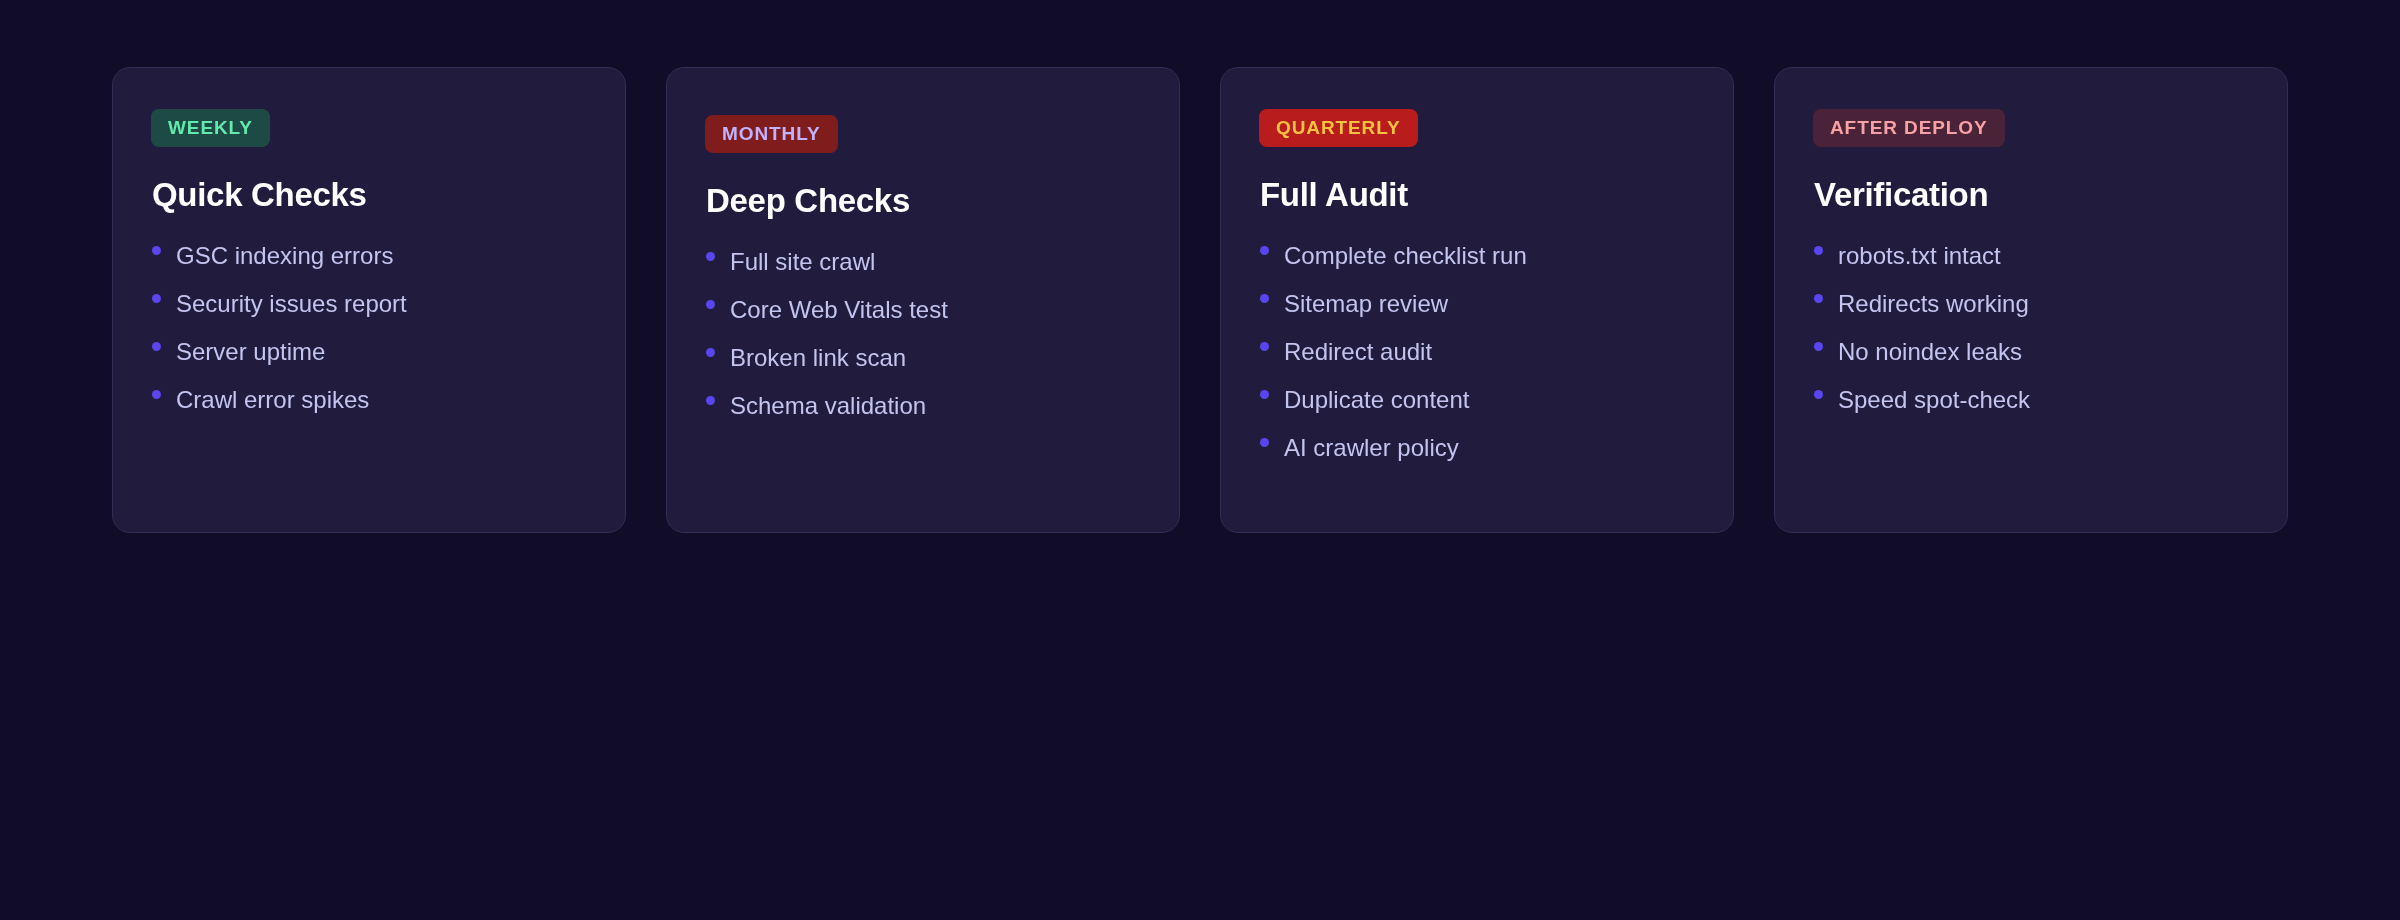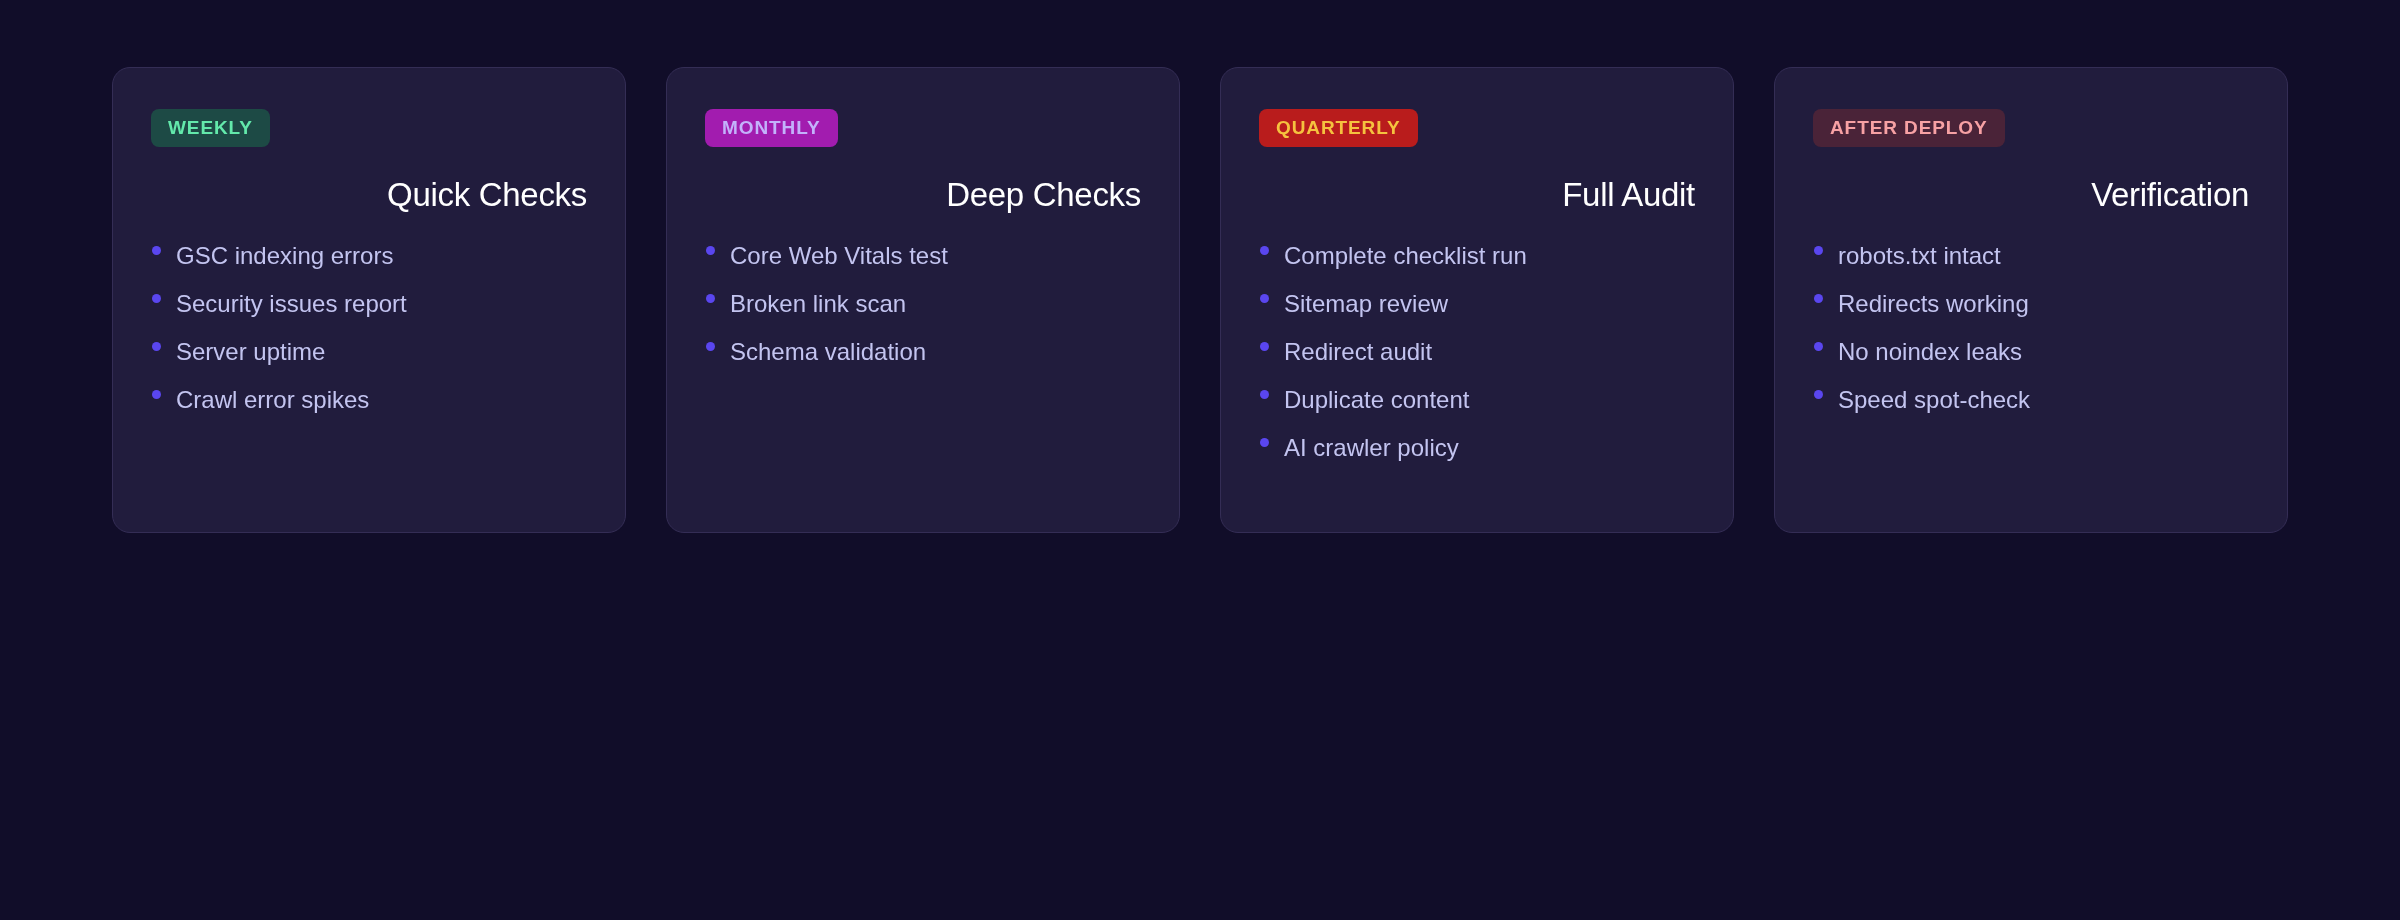--- a/index.html
+++ b/index.html
@@ -59,26 +59,25 @@
     font-weight: 700;
     letter-spacing: 0.9px;
     padding: 9px 17px 10px 17px;
     border-radius: 8px;
     line-height: 1;
   }
 
   .card-heading {
     color: #ffffff;
     font-size: 33px;
-    font-weight: 400;
+    font-weight: 700;
     letter-spacing: -0.3px;
     line-height: 1;
     margin-top: 31px;
     margin-left: 1px;
-    text-align: right;
   }
 
   .card-list {
     list-style: none;
     margin-top: 33px;
     margin-left: 1px;
   }
 
   .card-list li {
     display: flex;
@@ -127,23 +126,27 @@
             <span class="bullet" style="background: rgb(90, 70, 239);"></span>
             <span class="item-text">Server uptime</span>
           </li>
           <li>
             <span class="bullet" style="background: rgb(90, 70, 239);"></span>
             <span class="item-text">Crawl error spikes</span>
           </li>
         </ul>
       </div>
       <div class="card">
-        <span class="badge" style="color: rgb(195, 178, 251); background: #a21caf;">MONTHLY</span>
+        <span class="badge" style="color: rgb(195, 178, 251); background: #7f1d1d; margin-top: 6px;">MONTHLY</span>
         <h2 class="card-heading">Deep Checks</h2>
         <ul class="card-list">
+          <li>
+            <span class="bullet" style="background: rgb(90, 70, 239);"></span>
+            <span class="item-text">Full site crawl</span>
+          </li>
           <li>
             <span class="bullet" style="background: rgb(90, 70, 239);"></span>
             <span class="item-text">Core Web Vitals test</span>
           </li>
           <li>
             <span class="bullet" style="background: rgb(90, 70, 239);"></span>
             <span class="item-text">Broken link scan</span>
           </li>
           <li>
             <span class="bullet" style="background: rgb(90, 70, 239);"></span>

